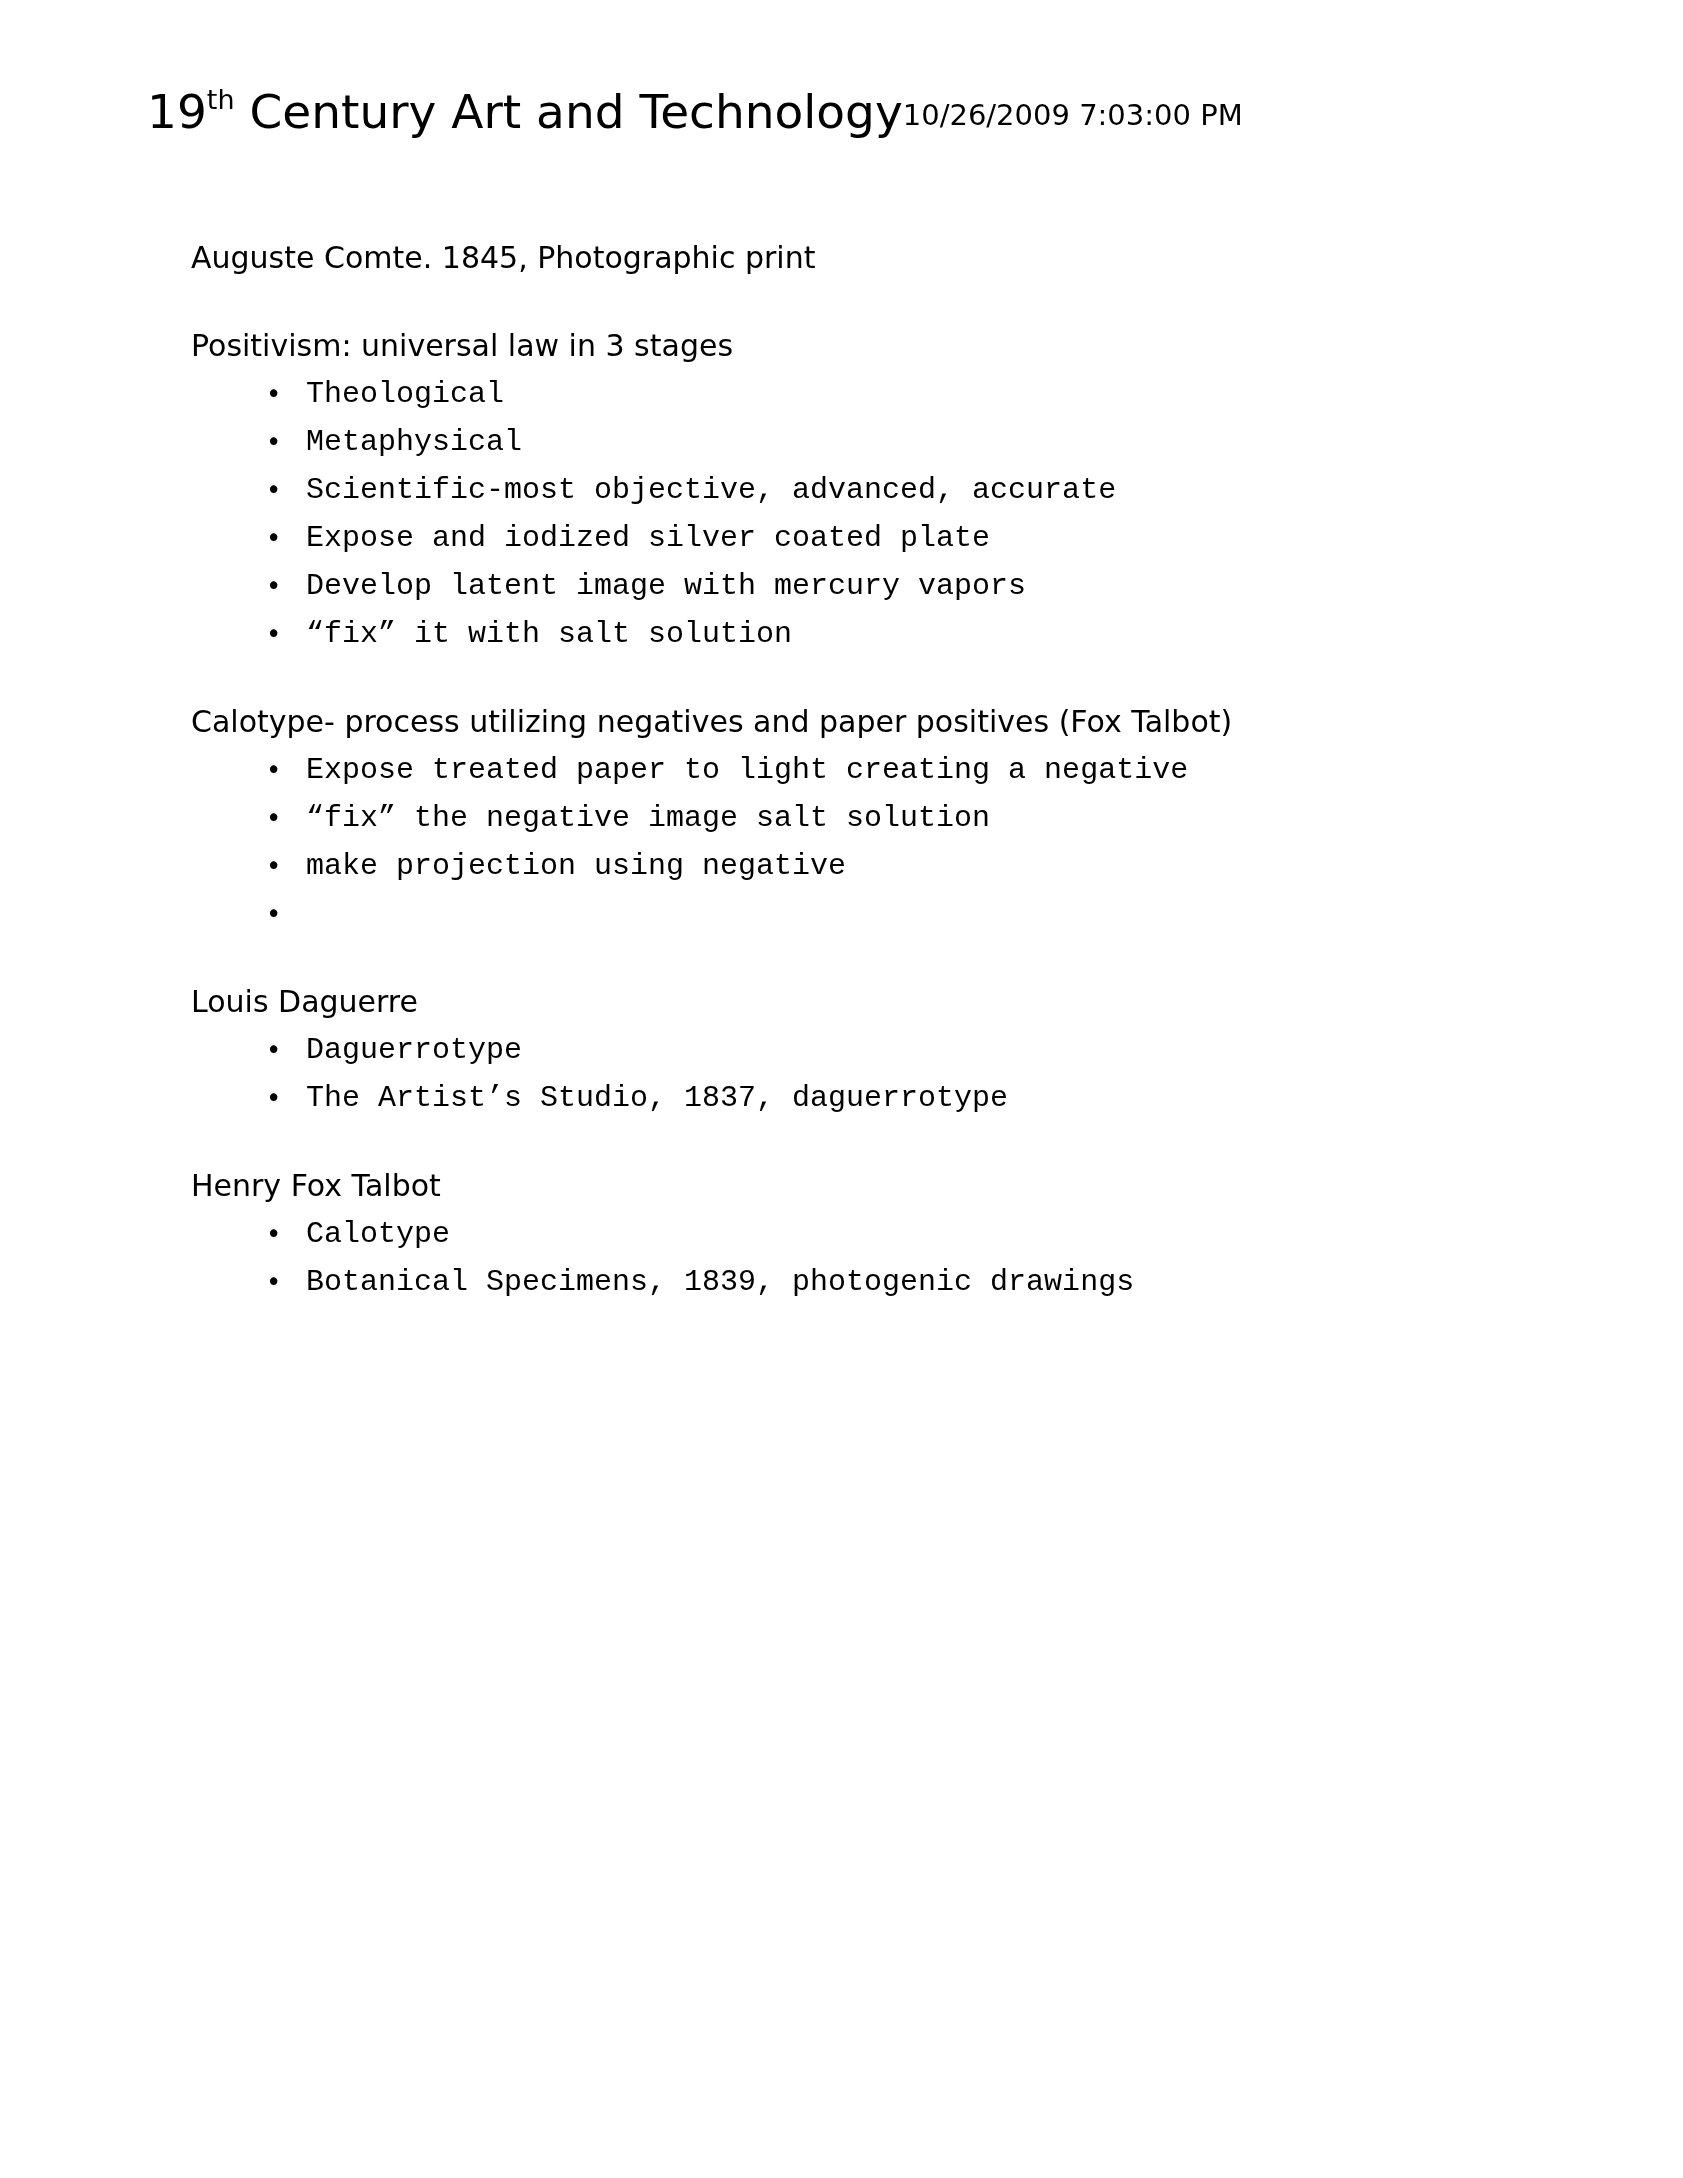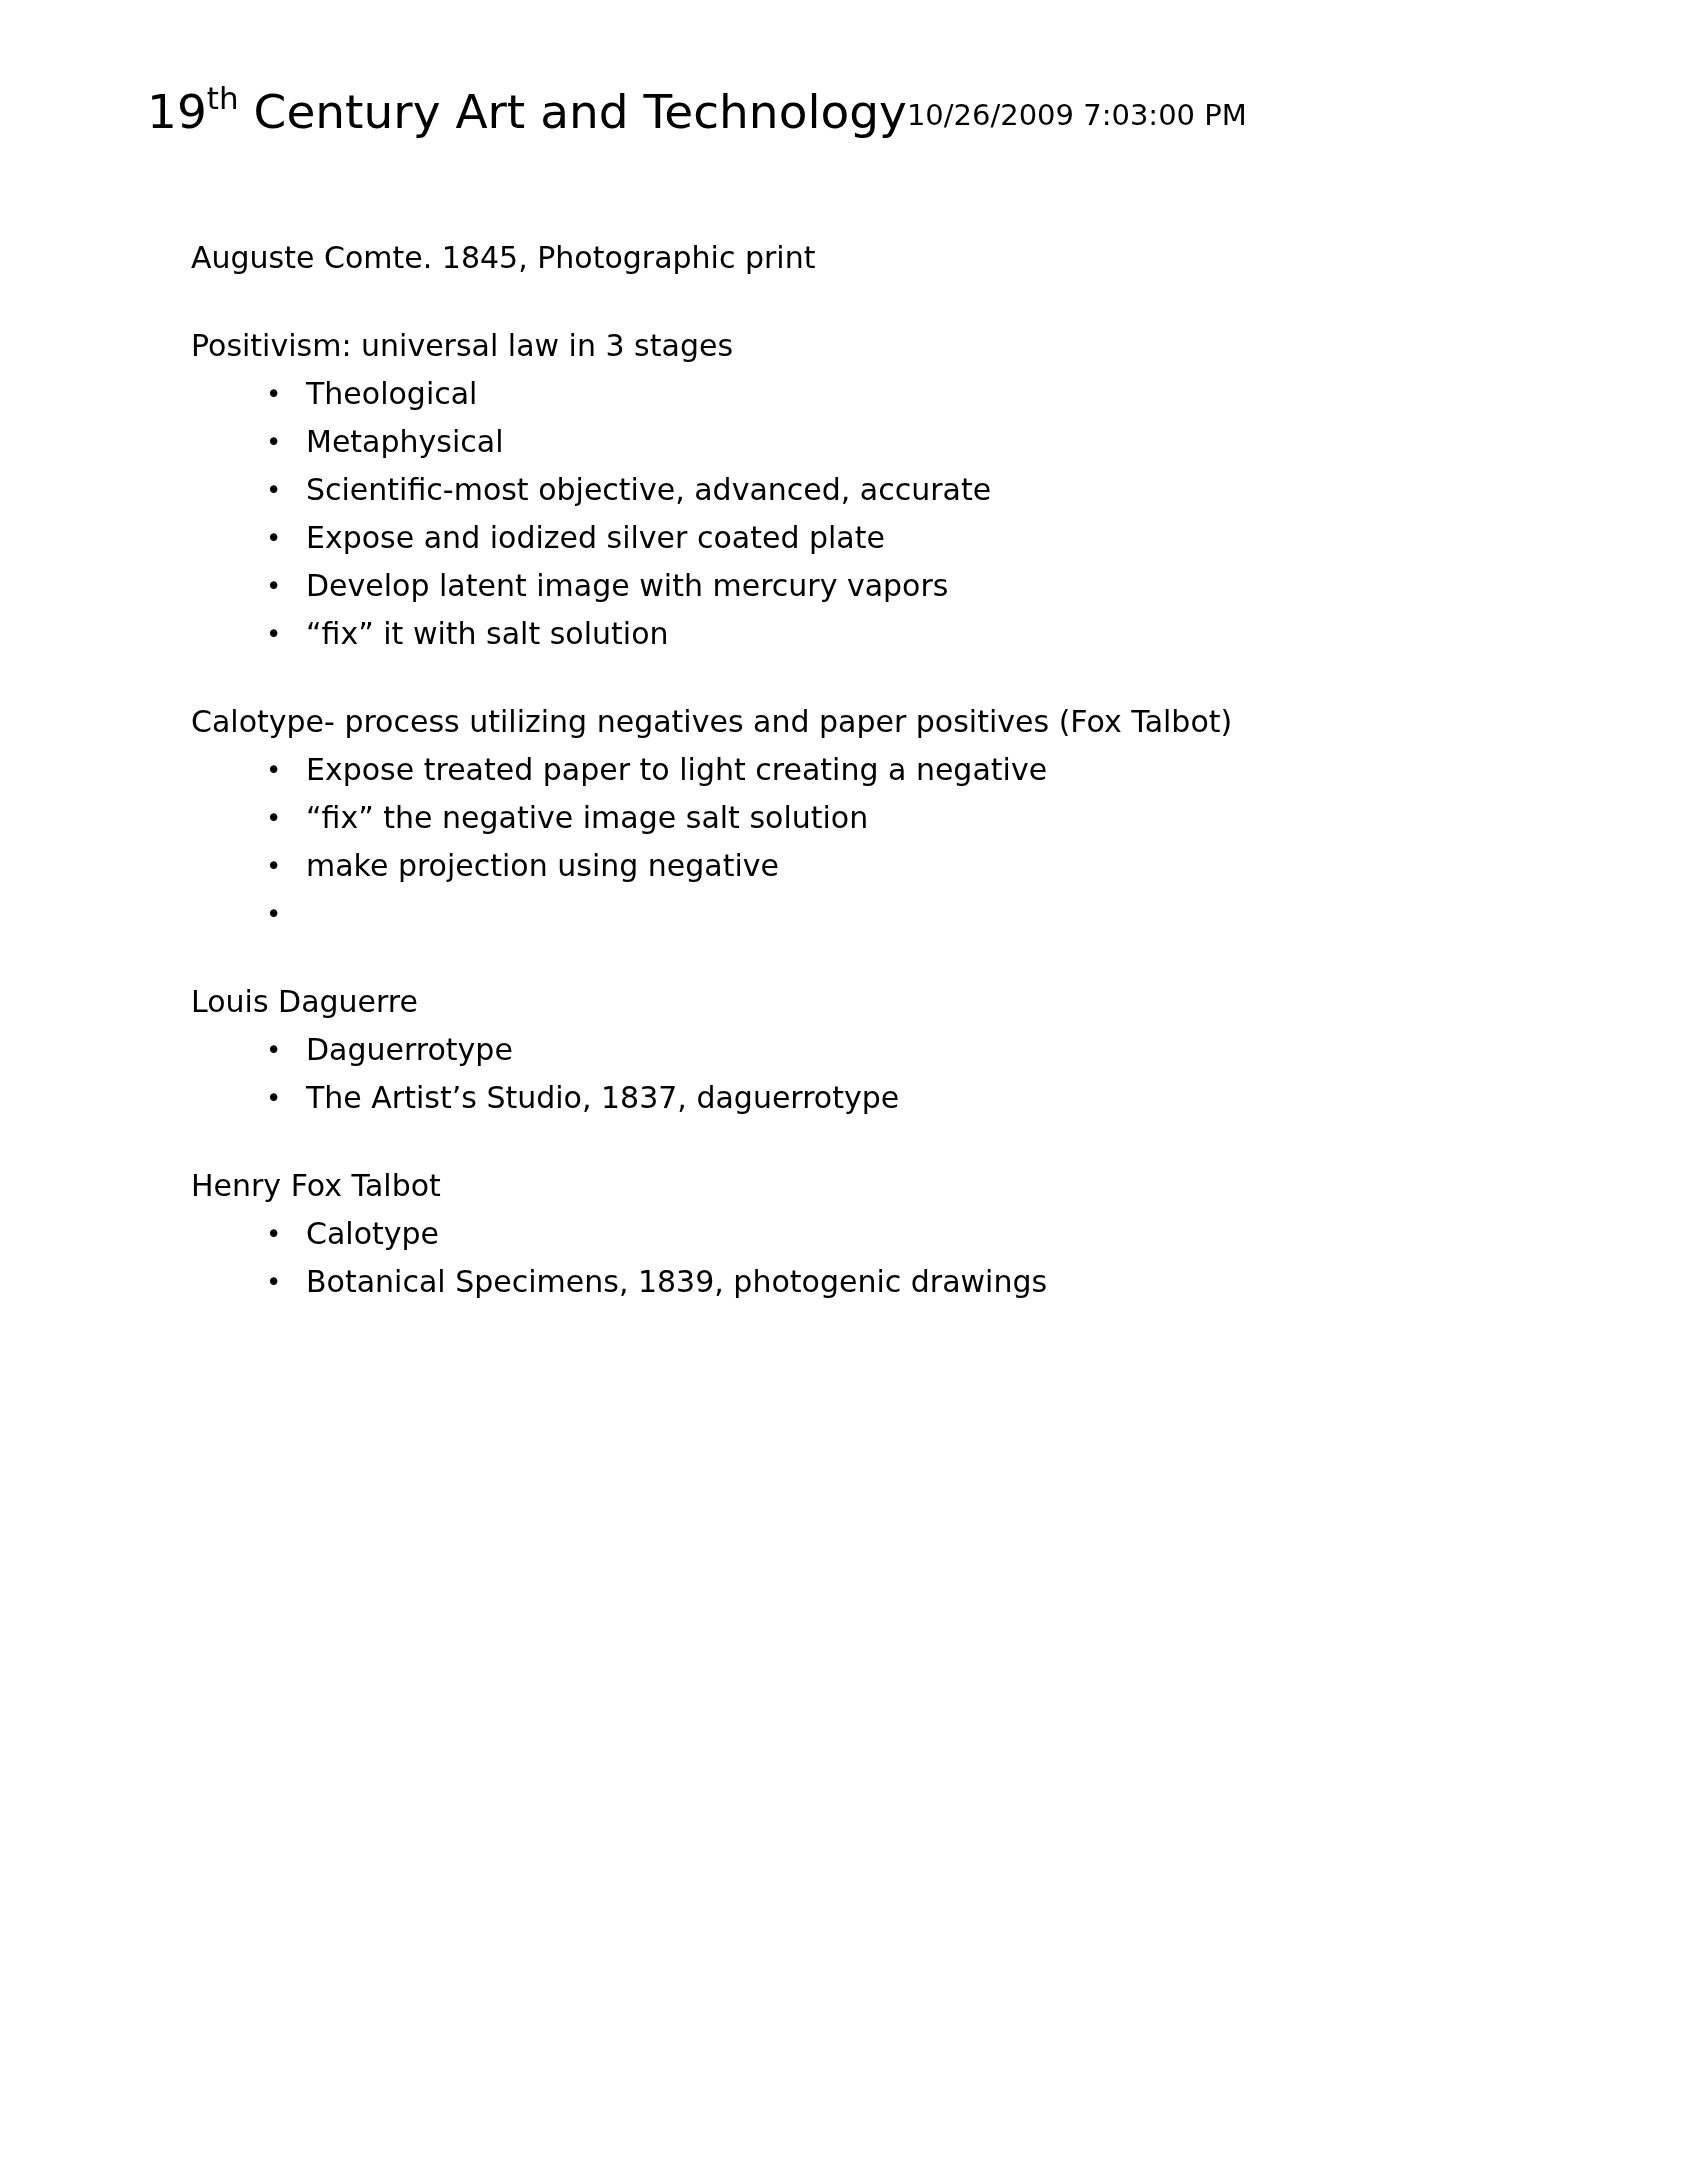--- a/index.html
+++ b/index.html
@@ -29,21 +29,21 @@
   }
   .doc-title {
     font-size: 47px;
     line-height: 1.05;
     font-weight: normal;
     letter-spacing: 0px;
     white-space: nowrap;
     font-family: "DejaVu Sans", sans-serif;
   }
   .doc-title .sup {
-    font-size: 31px;
+    font-size: 27px;
     vertical-align: super;
     line-height: 0;
     position: relative;
     top: -2px;
   }
   .doc-date {
     font-size: 29px;
     white-space: nowrap;
     font-family: "DejaVu Sans", sans-serif;
     position: relative;
@@ -80,20 +80,21 @@
     left: 75px;
     top: 0;
     width: 12px;
     height: 48px;
     line-height: 48px;
     font-size: 26px;
     text-align: center;
   }
   ul.bullets > li .btext {
     display: block;
+    font-family: Liberation Mono, monospace;
   }
   .gap {
     height: 48px;
   }
   .nowrapli {
     white-space: nowrap;
   }
   .wrapli {
     white-space: normal;
     max-width: 990px;

